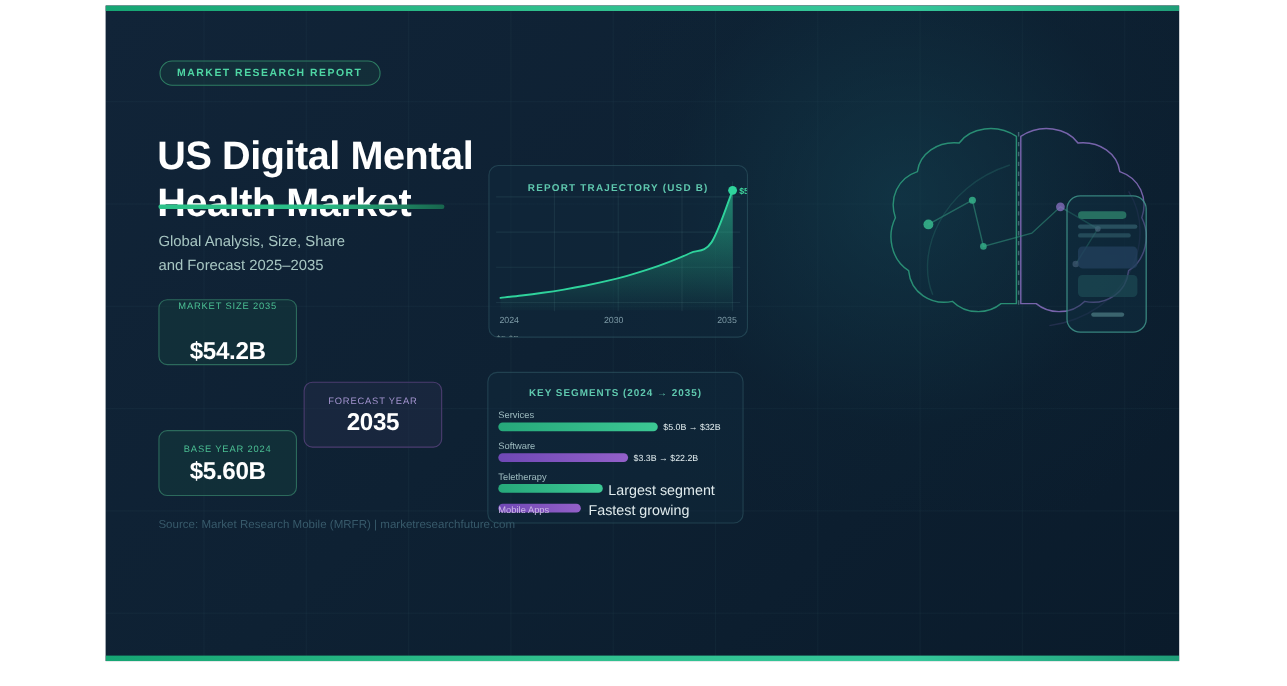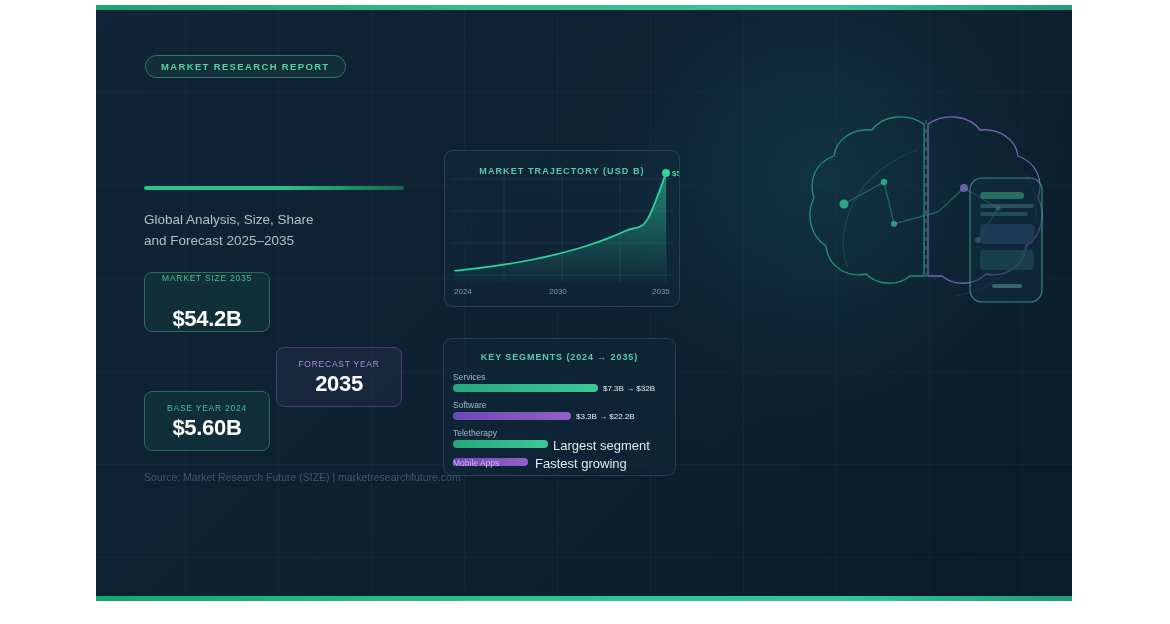--- a/index.html
+++ b/index.html
@@ -311,43 +311,47 @@
       <rect x="194" y="124" width="54" height="20" rx="4" fill="#23405e" opacity="0.75"></rect>
       <rect x="194" y="150" width="54" height="20" rx="4" fill="#1d4a54" opacity="0.7"></rect>
       <rect x="206" y="184" width="30" height="4" rx="2" fill="#4e7f86" opacity="0.7"></rect>
     </g>
   </svg>
 
   <div class="badge">
     <span>MARKET RESEARCH REPORT</span>
   </div>
 
+  <h1 class="title">
+    <span>US Digital Mental</span><br>
+    <span>Health Market</span>
+  </h1>
   <div class="title-rule"></div>
   <div class="subtitle">
     <span>Global Analysis, Size, Share</span><br>
     <span>and Forecast 2025–2035</span>
   </div>
 
   <div id="card-market-size" class="stat-card green">
     <div class="stat-label">MARKET SIZE 2035</div>
     <div class="stat-value">$54.2B</div>
   </div>
   <div id="card-base-year" class="stat-card green">
     <div class="stat-label">BASE YEAR 2024</div>
     <div class="stat-value">$5.60B</div>
   </div>
   <div id="card-forecast" class="stat-card purple">
     <div class="stat-label">FORECAST YEAR</div>
     <div class="stat-value">2035</div>
   </div>
 
-  <div class="source">Source: Market Research Future (SIZE) | marketresearchfuture.com</div>
+  <div class="source">Source: Market Research Mobile (MRFR) | marketresearchfuture.com</div>
 
   <div id="chart-panel">
-    <div class="chart-title">MARKET TRAJECTORY (USD B)</div>
+    <div class="chart-title">REPORT TRAJECTORY (USD B)</div>
     <svg class="chart-svg" width="234" height="155" viewBox="0 0 234 155">
       <defs>
         <linearGradient id="areaFill" x1="0" y1="0" x2="0" y2="1">
           <stop offset="0%" stop-color="#2fd39c" stop-opacity="0.55"></stop>
           <stop offset="100%" stop-color="#2fd39c" stop-opacity="0.02"></stop>
         </linearGradient>
       </defs>
       <g stroke="rgba(125,185,190,0.10)" stroke-width="1">
         <line x1="6" y1="28" x2="228" y2="28"></line>
         <line x1="6" y1="60" x2="228" y2="60"></line>
@@ -368,21 +372,21 @@
     <div class="chart-tick" style="left:104px; top:136px;">2030</div>
     <div class="chart-tick" style="left:207px; top:136px;">2035</div>
   </div>
 
   <div id="segments-panel">
     <div class="segments-title">KEY SEGMENTS (2024 → 2035)</div>
 
     <div class="seg-row" style="top:33px;">
       <div class="seg-name">Services</div>
       <div class="seg-bar green" style="width:145px;"></div>
-      <div class="seg-value" style="left:150px;">$7.3B → $32B</div>
+      <div class="seg-value" style="left:150px;">$5.0B → $32B</div>
     </div>
 
     <div class="seg-row" style="top:61px;">
       <div class="seg-name">Software</div>
       <div class="seg-bar purple" style="width:118px;"></div>
       <div class="seg-value" style="left:123px;">$3.3B → $22.2B</div>
     </div>
 
     <div class="seg-row" style="top:89px;">
       <div class="seg-name">Teletherapy</div>

